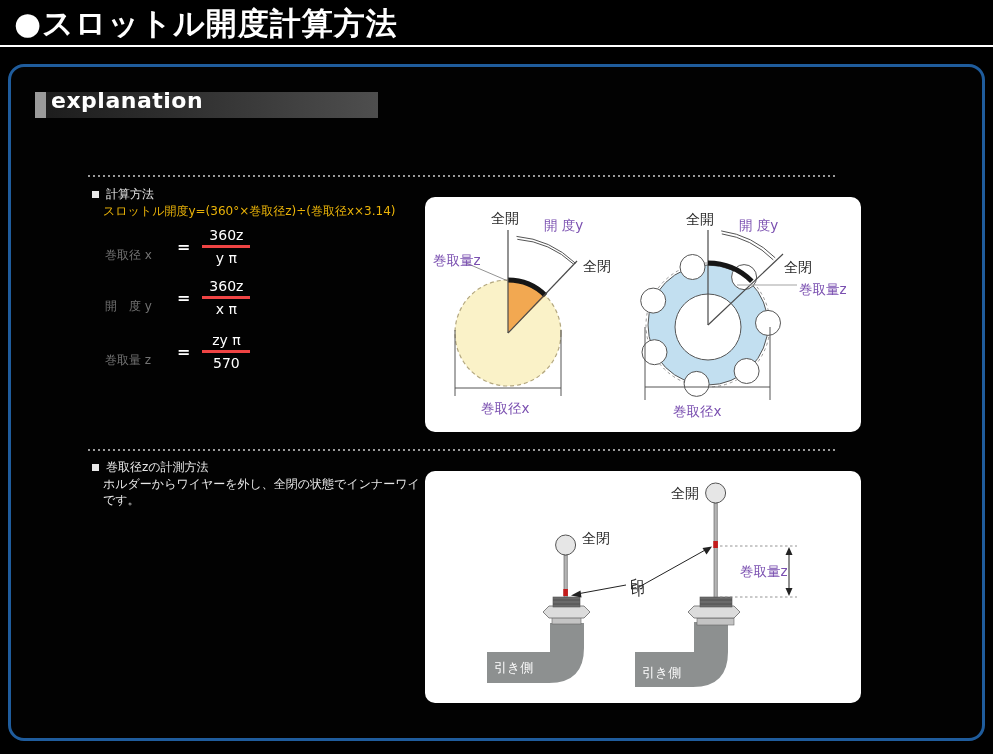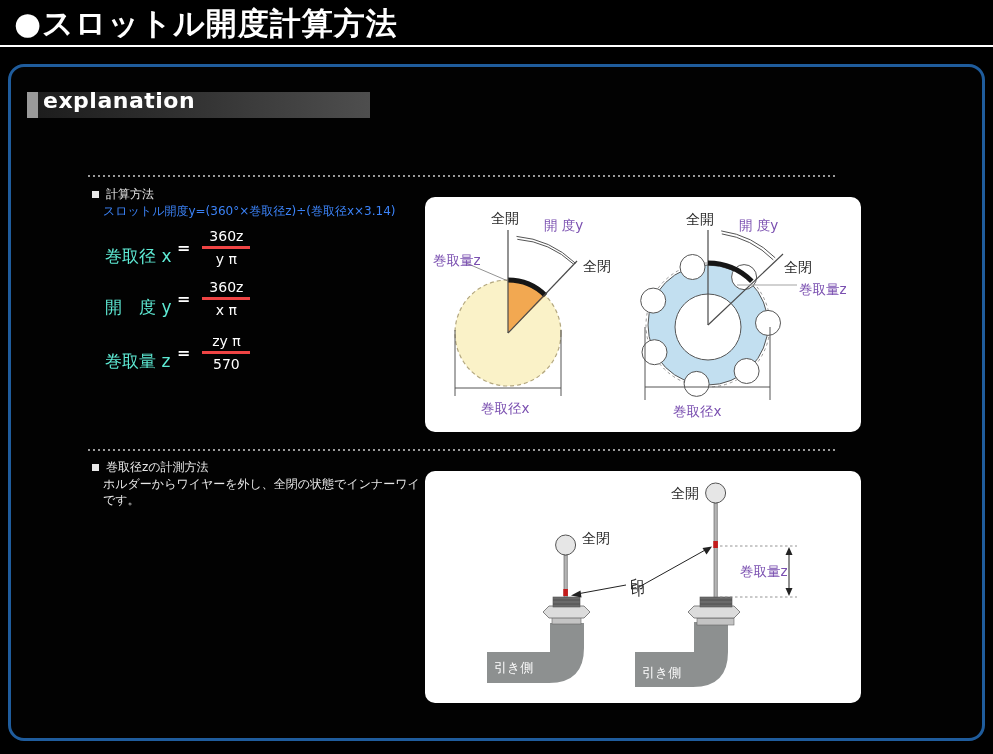--- a/index.html
+++ b/index.html
@@ -15,21 +15,21 @@
   }
   .header-rule{position:absolute;left:0;top:45px;width:993px;height:2px;background:#fff;}
   
   .panel{
     position:absolute;left:8px;top:64px;width:971px;height:671px;
     background:#020202;border:3px solid #1f5c9c;border-radius:16px;
   }
   .panel *{box-sizing:border-box;}
   
   .expl-bar{
-    position:absolute;left:16px;top:25px;width:343px;height:26px;
+    position:absolute;left:24px;top:25px;width:343px;height:26px;
     background:linear-gradient(90deg,#1c1c1c 0%,#2e2e2e 40%,#4e4e4e 100%);
   }
   .expl-bar .edge{position:absolute;left:0;top:0;width:11px;height:26px;background:#9a9a9a;}
   .expl-bar .txt{
     position:absolute;left:16px;top:-4px;color:#fff;font-size:22px;font-weight:bold;
     letter-spacing:0.5px;white-space:nowrap;
   }
   
   .sect-row{position:absolute;left:77px;top:76px;display:flex;align-items:center;gap:11px;}
   .sect-title{color:#fff;font-size:13px;font-weight:bold;letter-spacing:1px;}
@@ -38,26 +38,26 @@
     position:absolute;left:77px;width:748px;height:2px;
     background-image:repeating-linear-gradient(90deg,#9a9a9a 0 2px,transparent 2px 5px);
   }
   .dot1{top:108px;}
   .dot2{top:382px;}
   
   .h-row{position:absolute;display:flex;align-items:center;gap:7px;color:#e8e8e8;font-size:12px;}
   .sq{width:7px;height:7px;background:#e8e8e8;flex:0 0 auto;}
   .calc-head{left:81px;top:119px;}
   .meas-head{left:81px;top:392px;}
-  .formula-line{position:absolute;left:92px;top:136px;color:#3b82f6;font-size:12px;white-space:nowrap;}
+  .formula-line{position:absolute;left:92px;top:136px;color:#eab308;font-size:12px;white-space:nowrap;}
   .meas-body{position:absolute;left:92px;top:409px;width:335px;color:#e8e8e8;font-size:12px;line-height:16px;}
   
   .eq{position:absolute;left:94px;display:flex;align-items:center;}
   .eq1{top:160px;}.eq2{top:211px;}.eq3{top:265px;}
-  .eq .lab{color:#5eead4;font-size:17px;width:66px;white-space:nowrap;margin-top:18px;}
+  .eq .lab{color:#737373;font-size:12px;width:66px;white-space:nowrap;margin-top:18px;}
   .eq .equals{color:#fff;font-size:16px;font-weight:bold;margin:0 12px 0 6px;}
   .eq .frac{display:inline-block;text-align:center;color:#fff;font-size:14px;min-width:48px;}
   .eq .num{display:block;border-bottom:3px solid #ef4444;padding:0 5px 2px;}
   .eq .den{display:block;padding-top:2px;}
   
   .fig{position:absolute;left:414px;width:436px;background:#fff;border-radius:10px;}
   .fig1{top:130px;height:235px;}
   .fig2{top:404px;height:232px;}
   svg{display:block;}
   svg text{font-family:"DejaVu Sans","Liberation Sans",sans-serif;}

